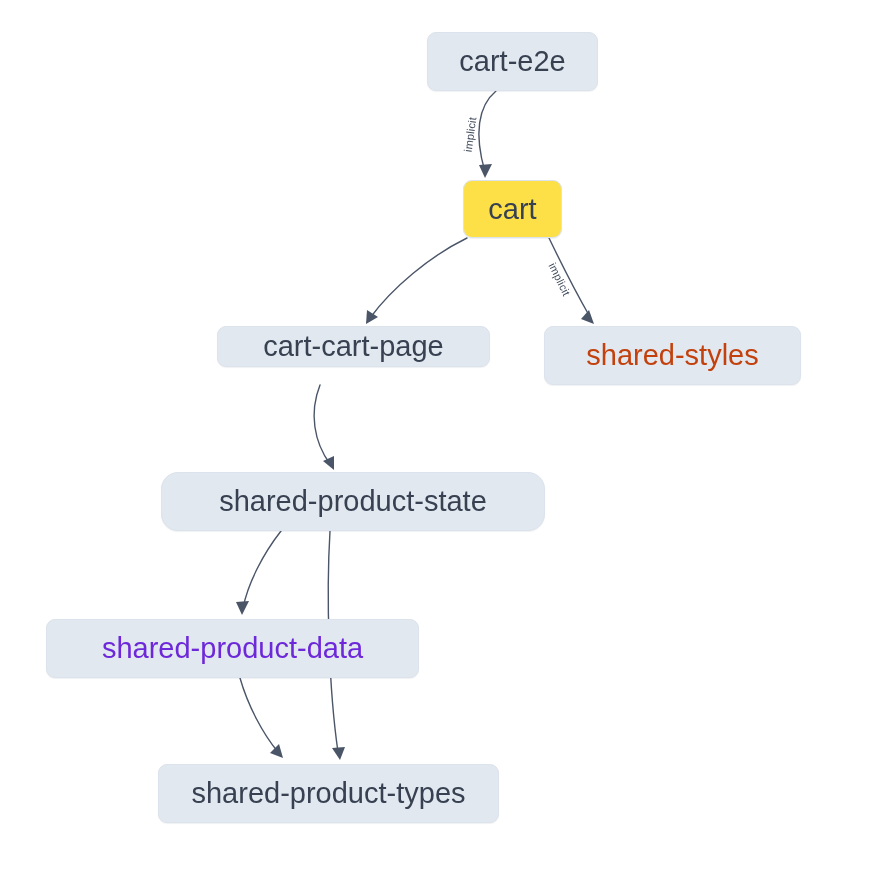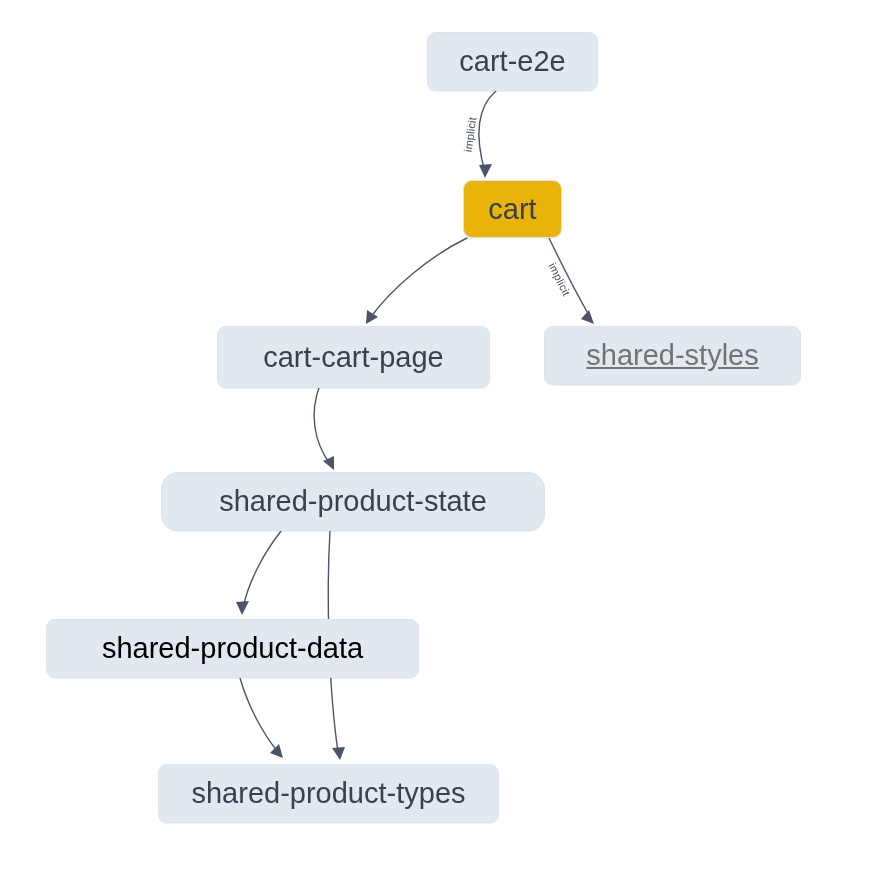--- a/index.html
+++ b/index.html
@@ -102,32 +102,32 @@
         <g>
           <path class="edge-path" d="M 240,678 C 248,706 263,734 278,752" stroke="#4a5568"></path>
           <path class="edge-arrow" d="M 283,758 L 270,753 L 279,744 Z" fill="#4a5568"></path>
         </g>
       </g>
   </svg>
   <div id="nodes-group">
       <div class="node" style="left: 427px; top: 32px; width: 171px; height: 59px; background: rgb(226, 232, 240); text-align: right;">
         <span class="node-label" style="font-size: 29px; color: rgb(55, 65, 81);">cart-e2e</span>
       </div>
-      <div class="node" style="left: 463px; top: 180px; width: 99px; height: 58px; background: #eab308;">
+      <div class="node" style="left: 463px; top: 180px; width: 99px; height: 58px; background: #fde047;">
         <span class="node-label" style="font-size: 29px; color: rgb(55, 65, 81);">cart</span>
       </div>
-      <div class="node" style="left: 217px; top: 326px; width: 273px; height: 62px; background: rgb(226, 232, 240);">
+      <div class="node" style="left: 217px; top: 326px; width: 273px; height: 41px; background: rgb(226, 232, 240);">
         <span class="node-label" style="font-size: 29px; color: rgb(55, 65, 81);">cart-cart-page</span>
       </div>
       <div class="node" style="left: 544px; top: 326px; width: 257px; height: 59px; background: rgb(226, 232, 240);">
-        <span class="node-label" style="font-size: 29px; color: #737373; text-decoration: underline;">shared-styles</span>
+        <span class="node-label" style="font-size: 29px; color: #c2410c;">shared-styles</span>
       </div>
       <div class="node" style="left: 161px; top: 472px; width: 384px; height: 59px; background: rgb(226, 232, 240); border-radius: 17px;">
         <span class="node-label" style="font-size: 29px; color: rgb(55, 65, 81);">shared-product-state</span>
       </div>
       <div class="node" style="left: 46px; top: 619px; width: 373px; height: 59px; background: rgb(226, 232, 240);">
-        <span class="node-label" style="font-size: 29px; color: #000000;">shared-product-data</span>
+        <span class="node-label" style="font-size: 29px; color: #6d28d9;">shared-product-data</span>
       </div>
       <div class="node" style="left: 158px; top: 764px; width: 341px; height: 59px; background: rgb(226, 232, 240);">
         <span class="node-label" style="font-size: 29px; color: rgb(55, 65, 81);">shared-product-types</span>
       </div>
     </div>
 </div>
 
 </body></html>

